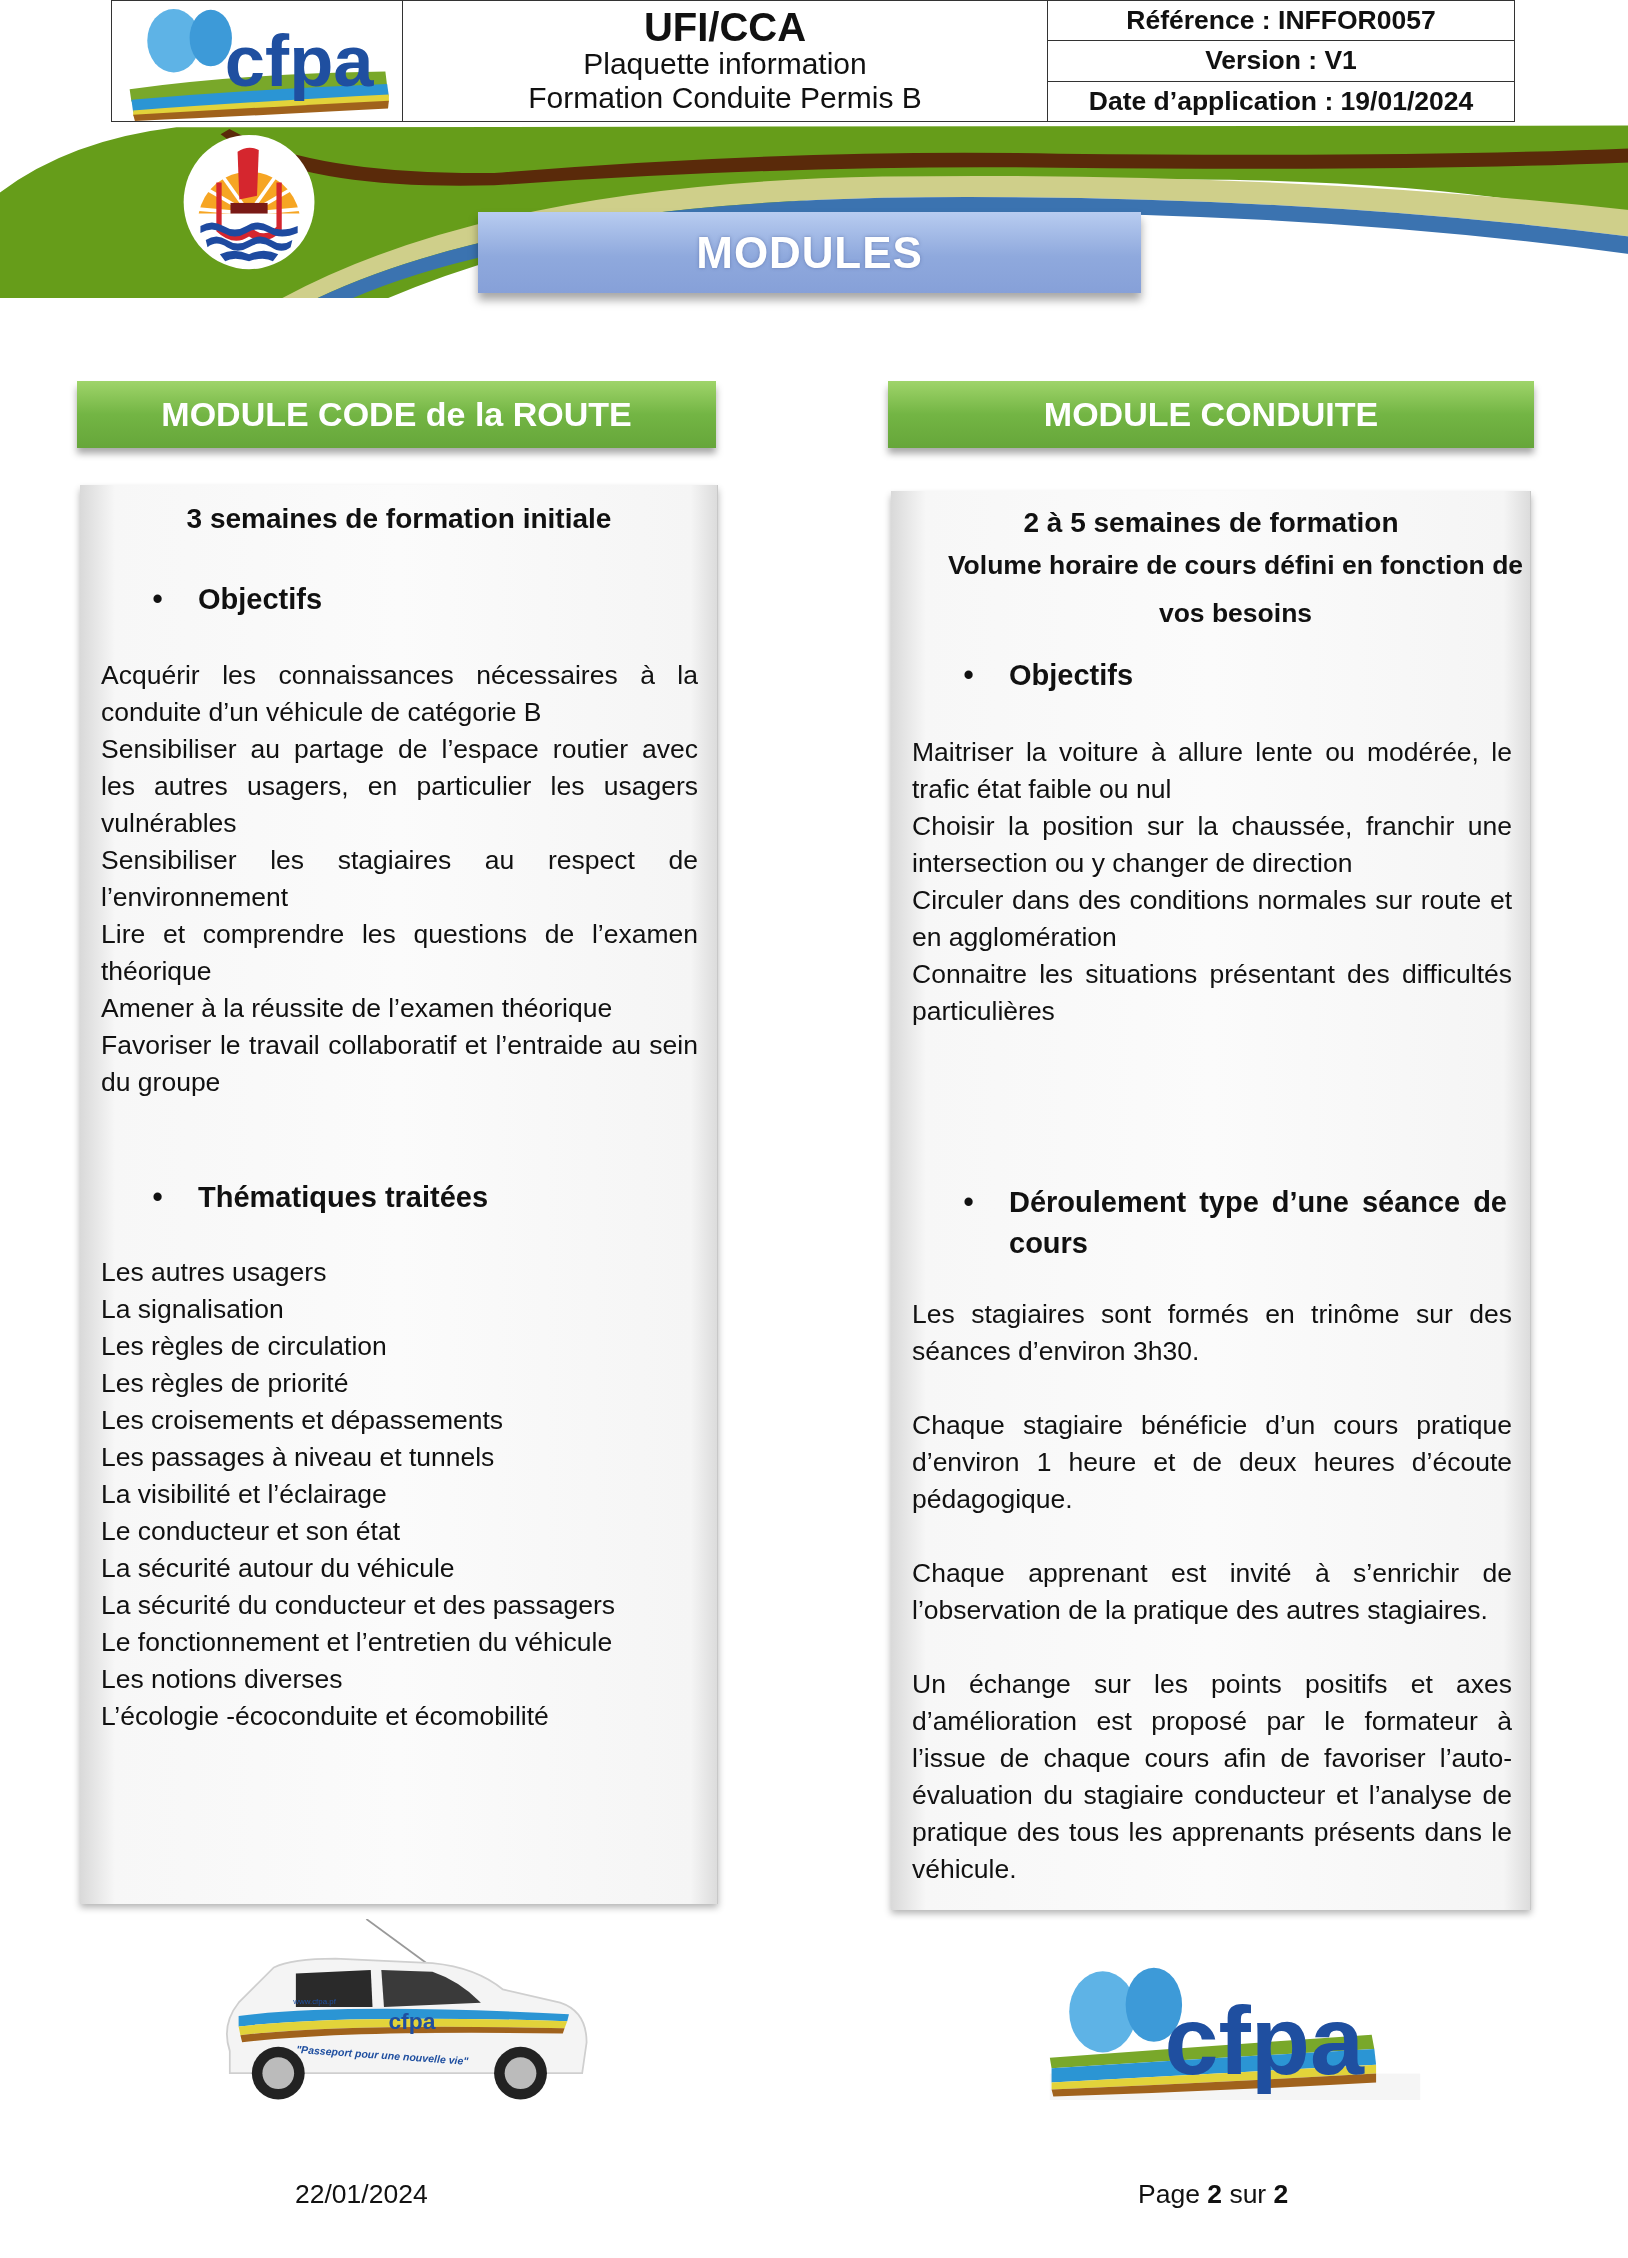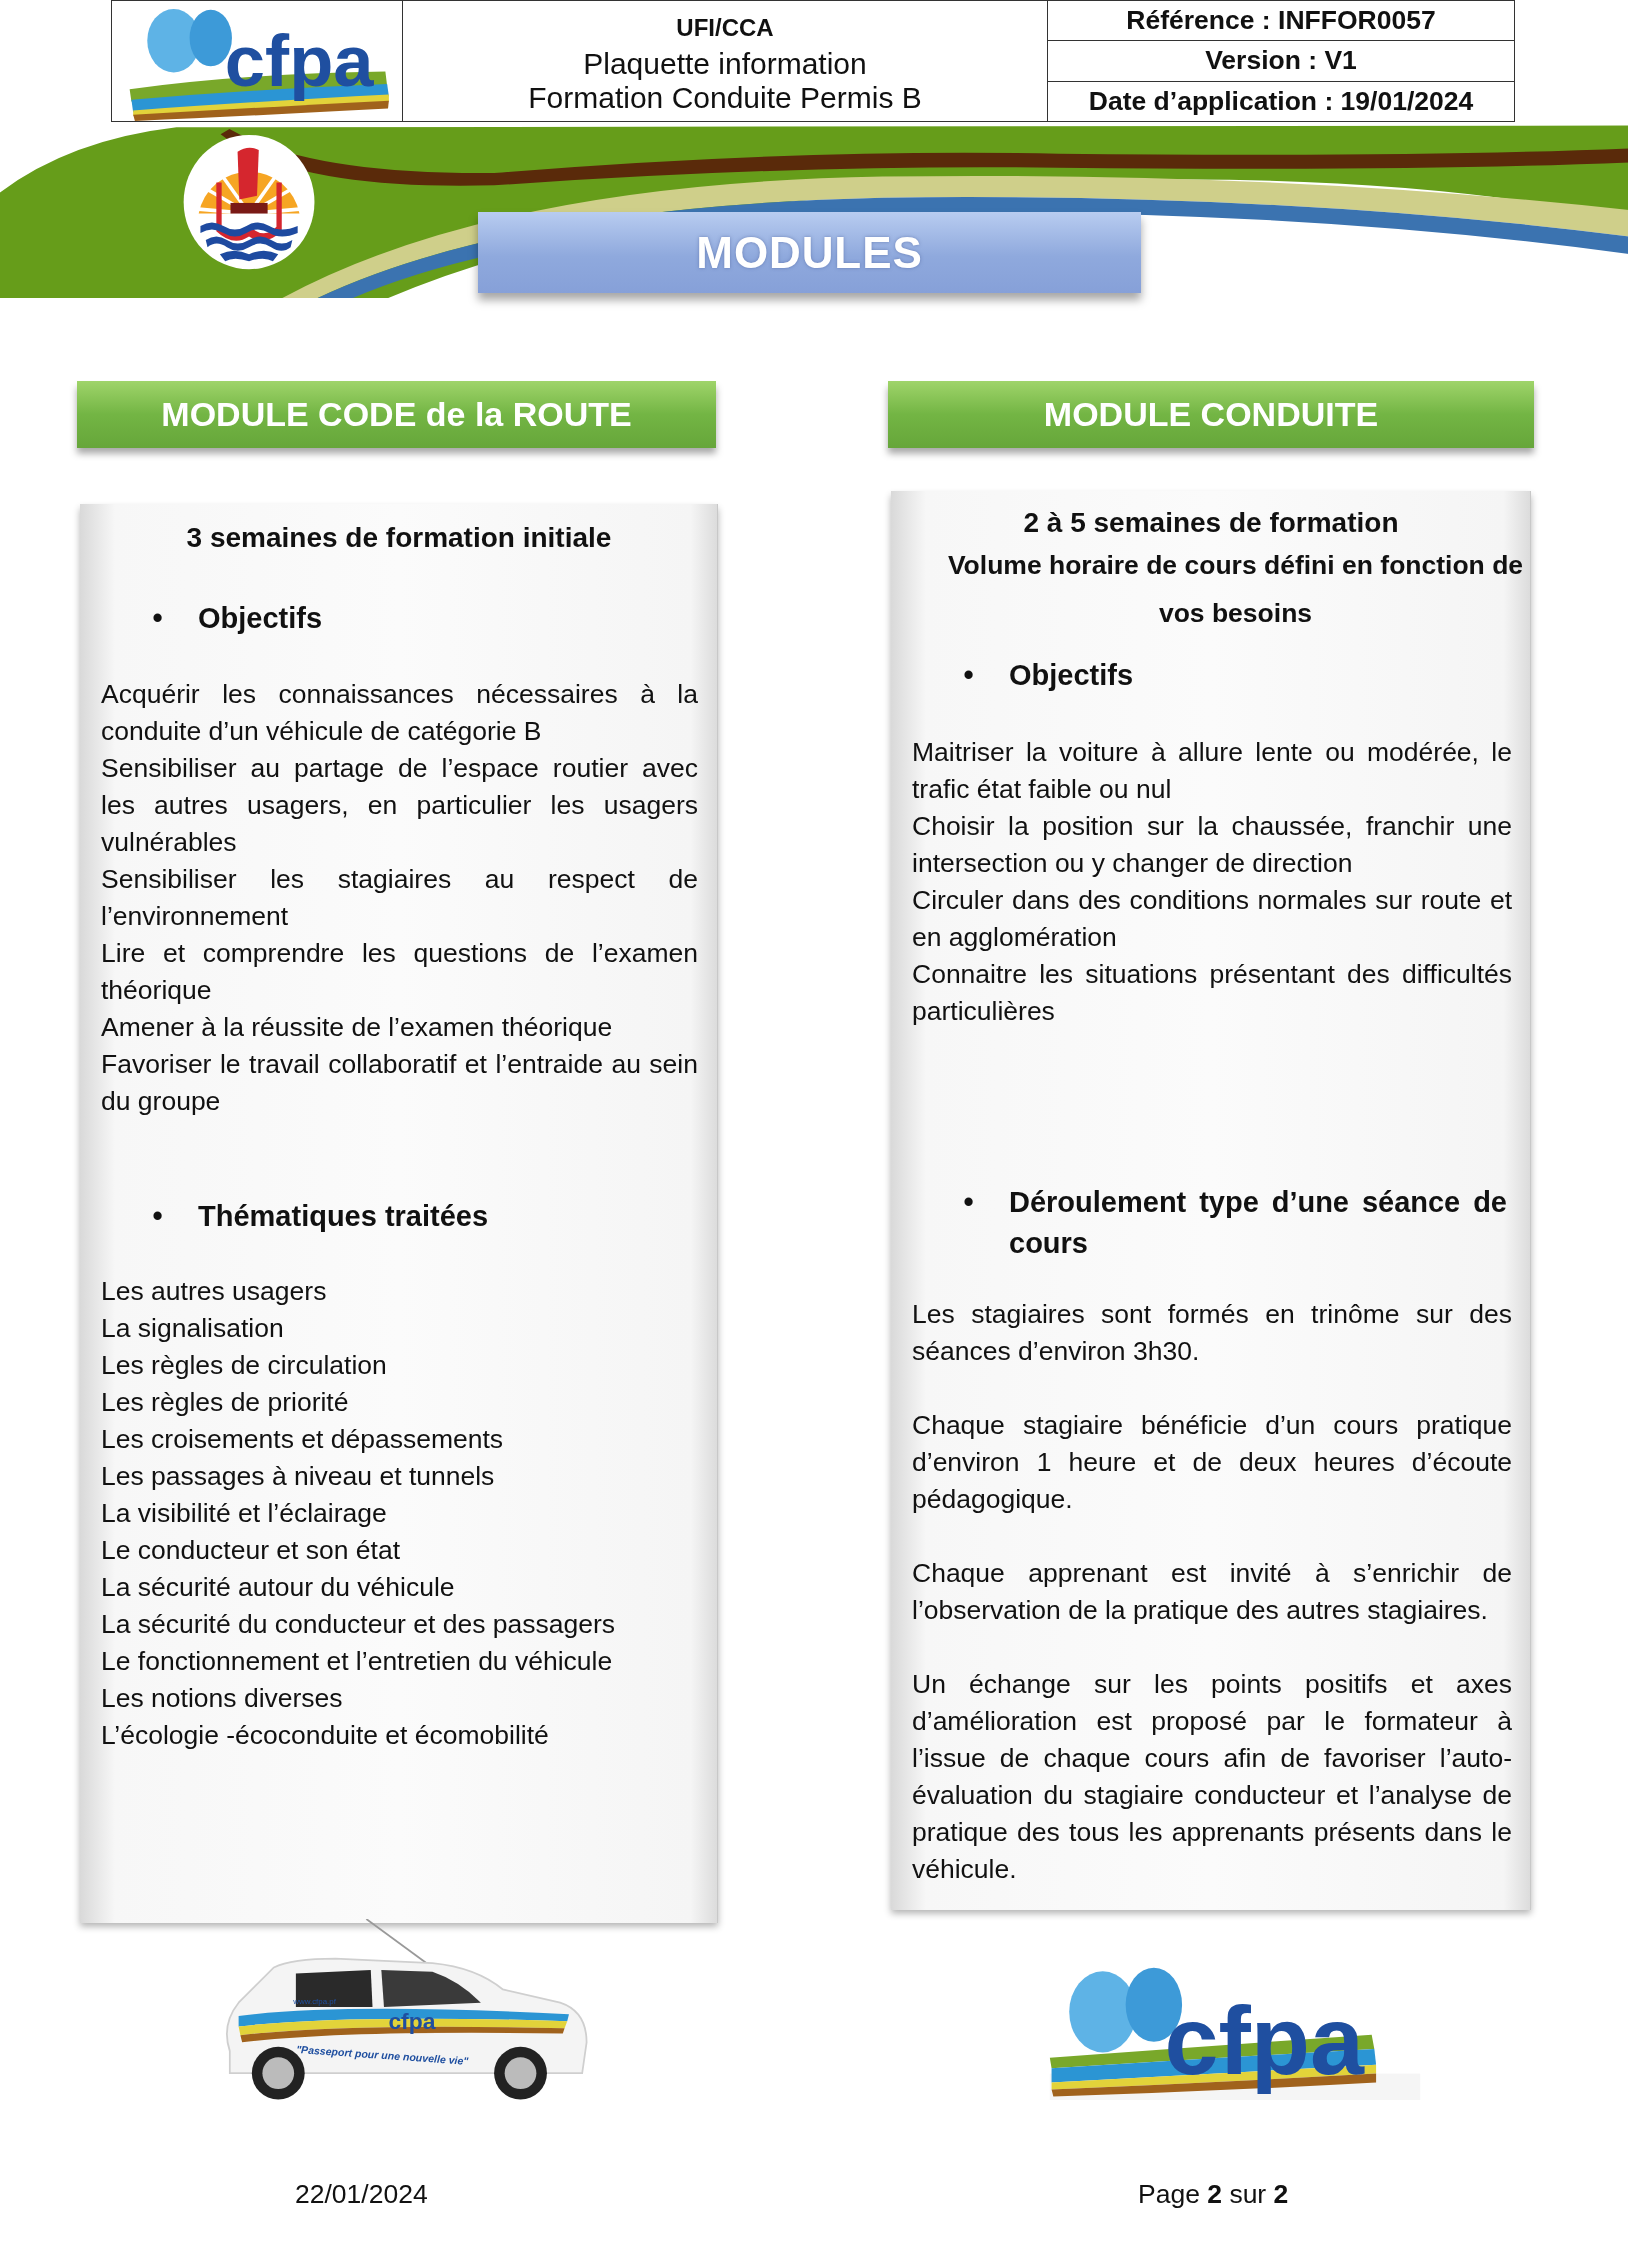--- a/index.html
+++ b/index.html
@@ -3,21 +3,21 @@
 <meta charset="utf-8">
 <style>
   * { box-sizing: border-box; margin: 0; padding: 0; }
   html, body { width: 1629px; height: 2258px; background: #ffffff; overflow: hidden; }
   body { position: relative; font-family: "Liberation Sans", sans-serif; color: #111; }
 
   
   .hdr { position: absolute; left: 111px; top: 0; width: 1404px; height: 122px; border: 1.8px solid #333; display: flex; background: #fff; z-index: 3; }
   .hdr-logo { width: 291px; border-right: 1.8px solid #333; position: relative; overflow: hidden; }
   .hdr-center { width: 645px; border-right: 1.8px solid #333; display: flex; flex-direction: column; align-items: center; justify-content: center; }
-  .hdr-center .t1 { font-size: 24px; font-weight: bold; line-height: 39px; }
+  .hdr-center .t1 { font-size: 40px; font-weight: bold; line-height: 39px; }
   .hdr-center .t2 { font-size: 30px; line-height: 34px; }
   .hdr-right { flex: 1; display: flex; flex-direction: column; text-align: center; }
   .hdr-right > div { flex: 1; display: flex; align-items: center; justify-content: center; font-size: 26.5px; font-weight: bold; border-bottom: 1.8px solid #333; }
   .hdr-right > div:last-child { border-bottom: none; }
 
   
   .banner { position: absolute; left: 0; top: 122px; width: 1629px; height: 176px; z-index: 1; }
   .emblem { position: absolute; left: 181px; top: 134px; width: 137px; height: 137px; z-index: 4; }
 
   .modules-title { position: absolute; left: 478px; top: 212px; width: 663px; height: 81px; z-index: 5;
@@ -27,21 +27,21 @@
     color: #fff; font-size: 44px; font-weight: bold; letter-spacing: 0.9px; text-shadow: 0 0 3.5px rgba(60,80,140,0.5); }
 
   .module-header { position: absolute; height: 67px; display: flex; align-items: center; justify-content: center;
     background: linear-gradient(#9fd46a, #73b544 50%, #66a63a);
     color: #fff; font-size: 34px; font-weight: bold; box-shadow: 0 6.2px 7px rgba(0,0,0,0.35); }
   .mh-left { left: 77px; top: 381px; width: 639px; }
   .mh-right { left: 888px; top: 381px; width: 646px; }
 
   .panel { position: absolute; background: linear-gradient(90deg, #d9d9d9 0px, #f7f7f7 35px, #fbfbfb 50%, #f5f5f5 calc(100% - 26.5px), #dcdcdc 100%);
     box-shadow: 0 3.5px 7px rgba(0,0,0,0.3); border-right: 1.8px solid #c8c8c8; }
-  .panel-left { left: 80px; top: 504px; width: 638px; height: 1419px; }
+  .panel-left { left: 80px; top: 485px; width: 638px; height: 1419px; }
   .panel-right { left: 891px; top: 491px; width: 640px; height: 1419px; }
 
   .ptext { position: absolute; font-size: 26.5px; line-height: 37px; color: #111; }
   .center-bold { position: absolute; text-align: center; font-weight: bold; font-size: 28px; line-height: 37px; }
   .bullet-head { position: absolute; display: flex; font-weight: bold; font-size: 29px; line-height: 41px; }
   .bullet-head .dot { width: 49px; padding-left: 3.5px; }
   .just { text-align: justify; text-align-last: left; }
 
   .footer-date { position: absolute; left: 295px; top: 2179px; font-size: 26.5px; }
   .footer-page { position: absolute; left: 1138px; top: 2179px; font-size: 26.5px; }

